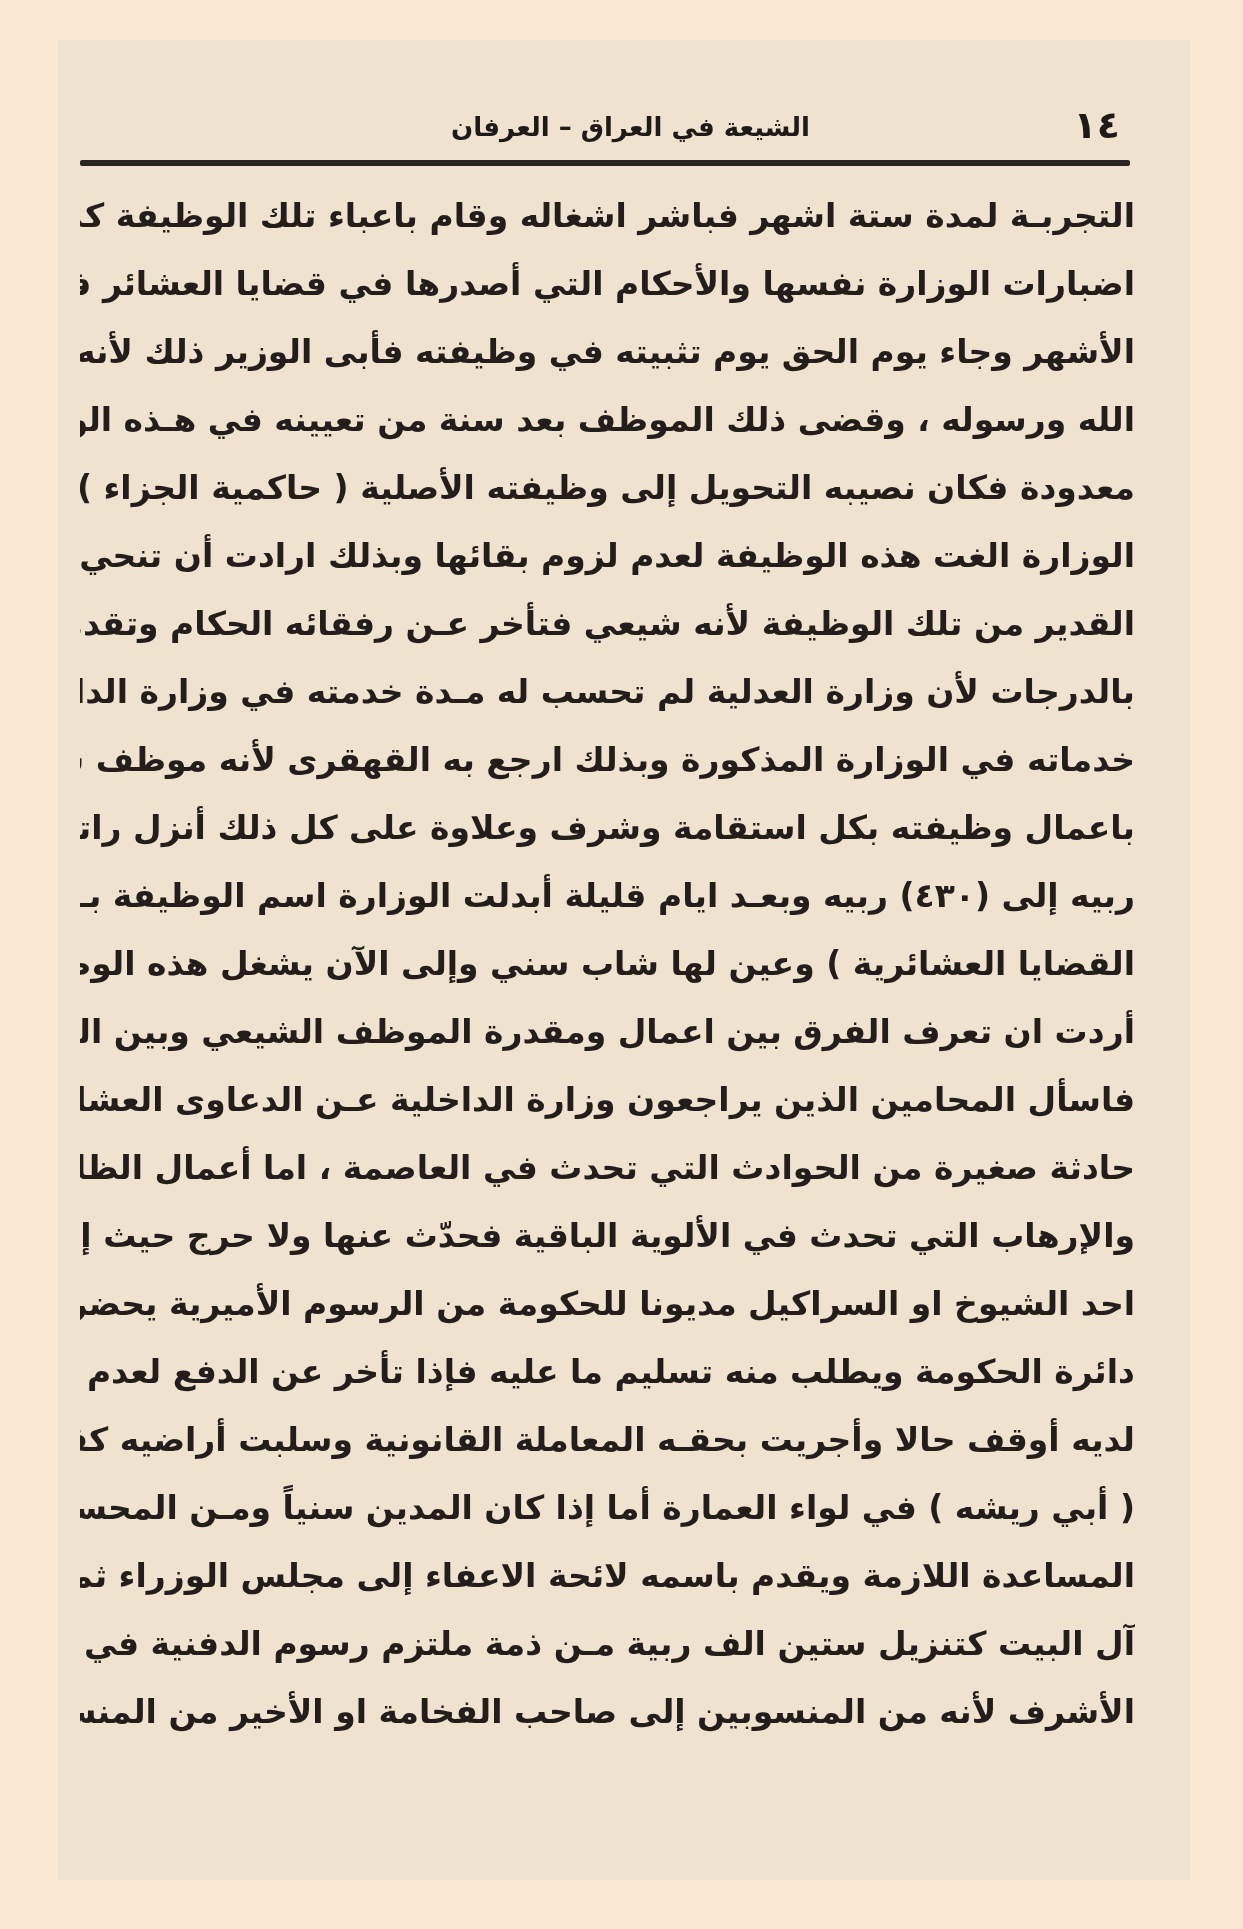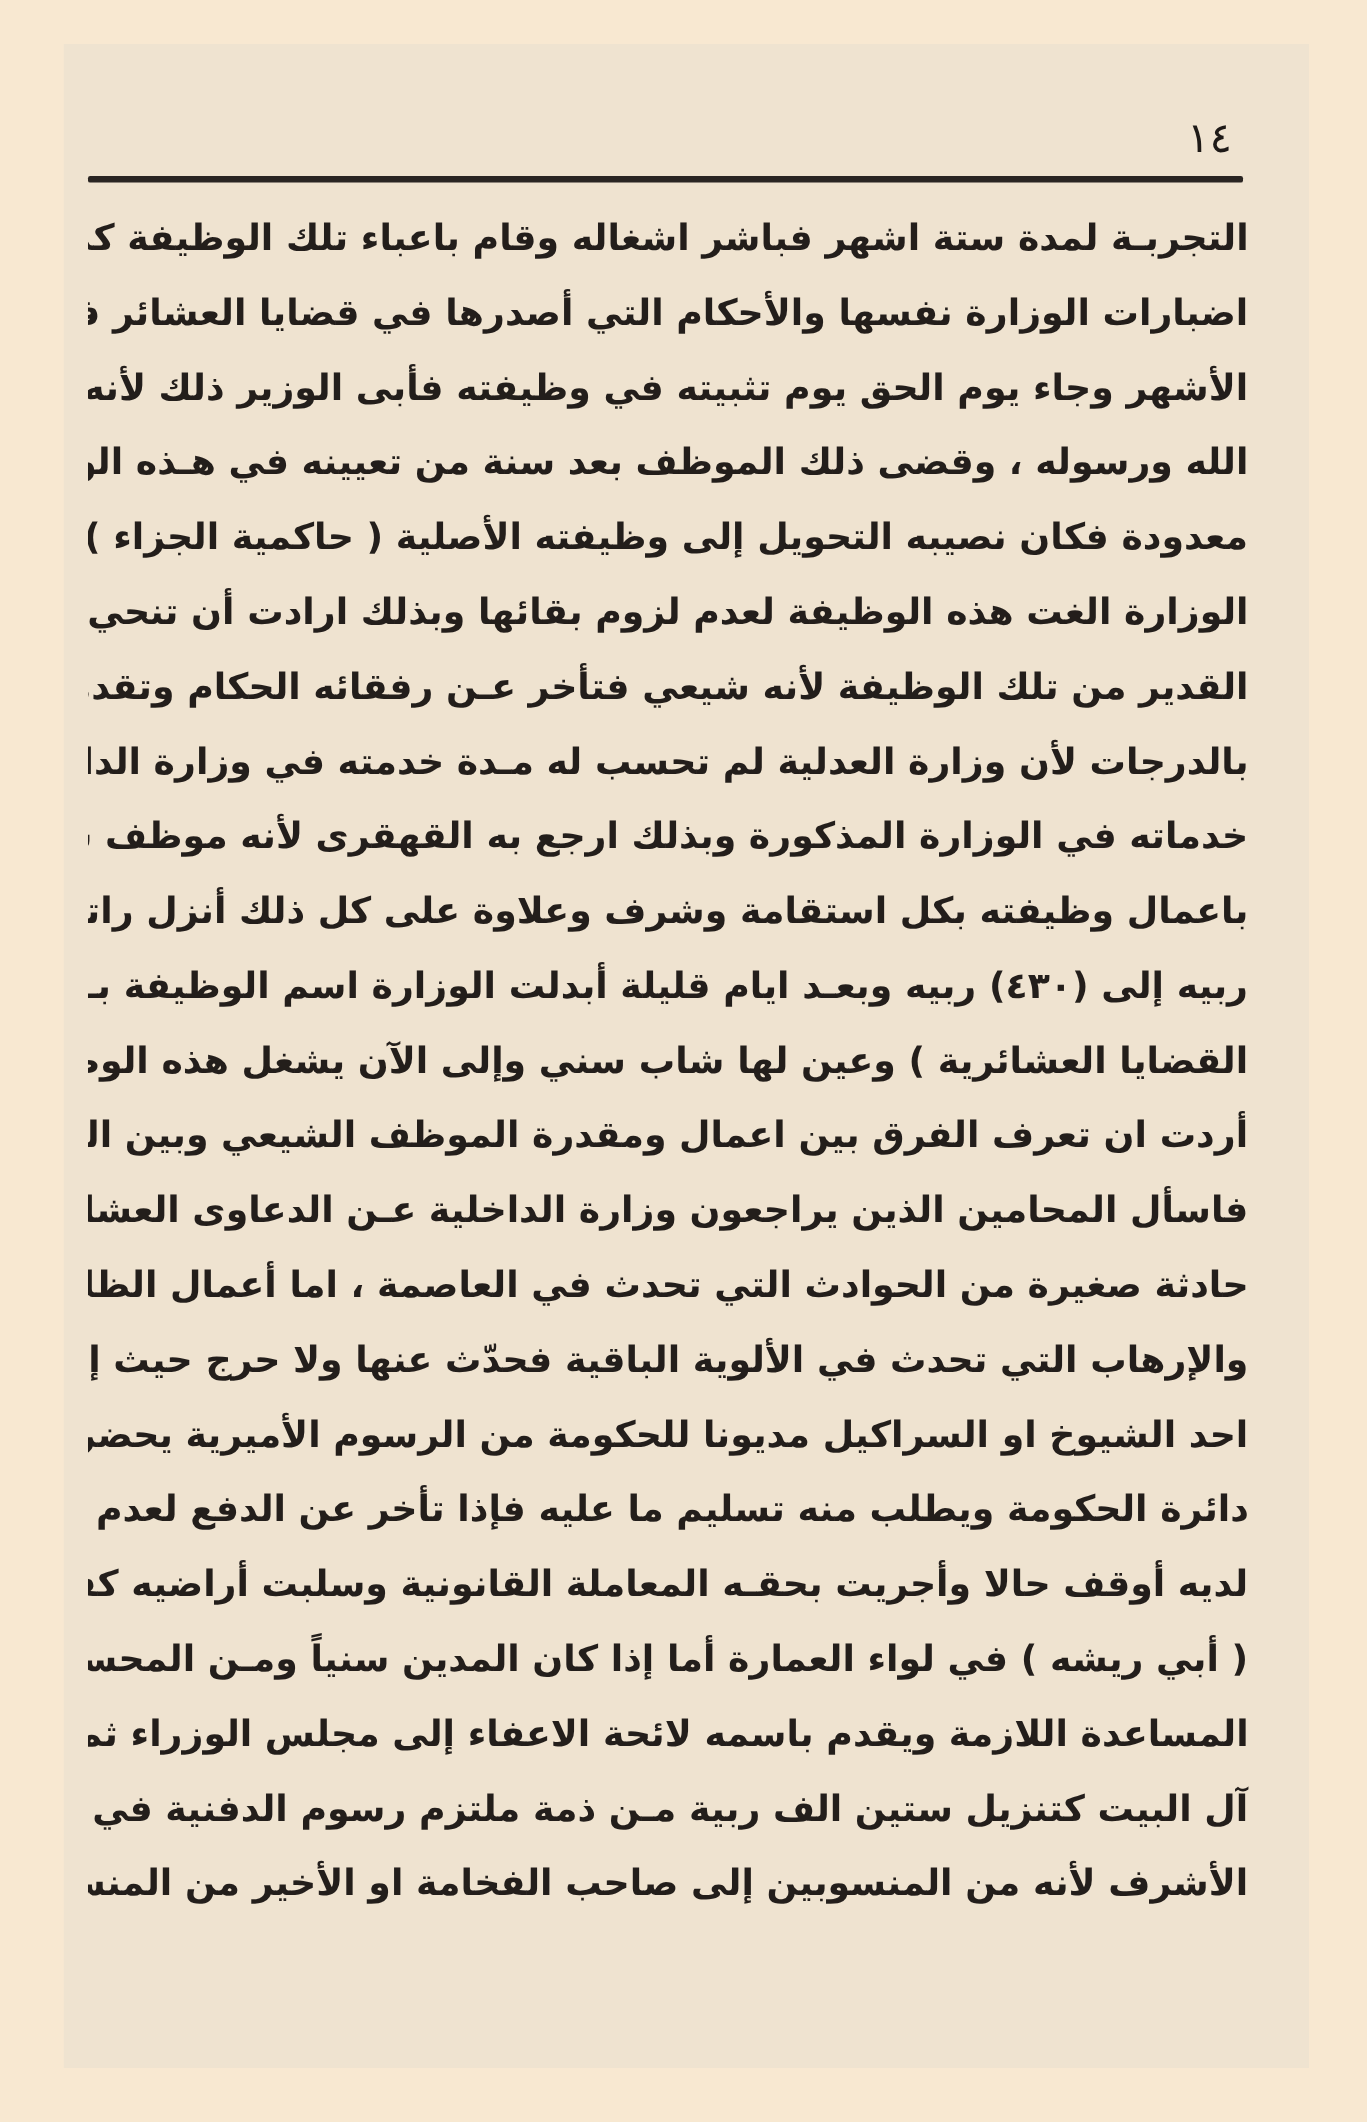--- a/index.html
+++ b/index.html
@@ -12,21 +12,21 @@
   .page {
     position:absolute; left:58px; top:40px; width:1132px; height:1840px;
     background:#efe3d0;
   }
   .header {
     position:absolute; left:90px; top:100px; width:1030px; height:50px;
     direction:rtl;
   }
   .page-number {
     position:absolute; right:0; top:0;
-    font-size:38px; font-weight:normal; color:#1e1a17; line-height:50px;
+    font-size:38px; font-weight:bold; color:#1e1a17; line-height:50px;
   }
   .running-title {
     position:absolute; right:310px; top:2px;
     font-size:26px; font-weight:bold; color:#1e1a17; line-height:50px;
     direction:rtl;
   }
   .rule {
     position:absolute; left:80px; top:160px; width:1050px; height:6px;
     background:#2a2522; border-radius:2px;
   }
@@ -41,20 +41,21 @@
     white-space:nowrap; overflow:hidden;
   }
 </style>
 </head>
 <body>
 
 <div class="page"></div>
 
 <div class="header">
   <span class="page-number">١٤</span>
+  <span class="running-title">الشيعة في العراق – العرفان</span>
 </div>
 <div class="rule"></div>
 
 <div class="body-text" id="body-text">
     <div class="line">التجربـة لمدة ستة اشهر فباشر اشغاله وقام باعباء تلك الوظيفة كما تشهد له</div>
     <div class="line">اضبارات الوزارة نفسها والأحكام التي أصدرها في قضايا العشائر فانقضت الستة</div>
     <div class="line">الأشهر وجاء يوم الحق يوم تثبيته في وظيفته فأبى الوزير ذلك لأنه عبد صالح يتقي</div>
     <div class="line">الله ورسوله ، وقضى ذلك الموظف بعد سنة من تعيينه في هـذه الوظيفة اشهرا</div>
     <div class="line">معدودة فكان نصيبه التحويل إلى وظيفته الأصلية ( حاكمية الجزاء ) بحجة ان</div>
     <div class="line">الوزارة الغت هذه الوظيفة لعدم لزوم بقائها وبذلك ارادت أن تنحي ذلك الموظف</div>

